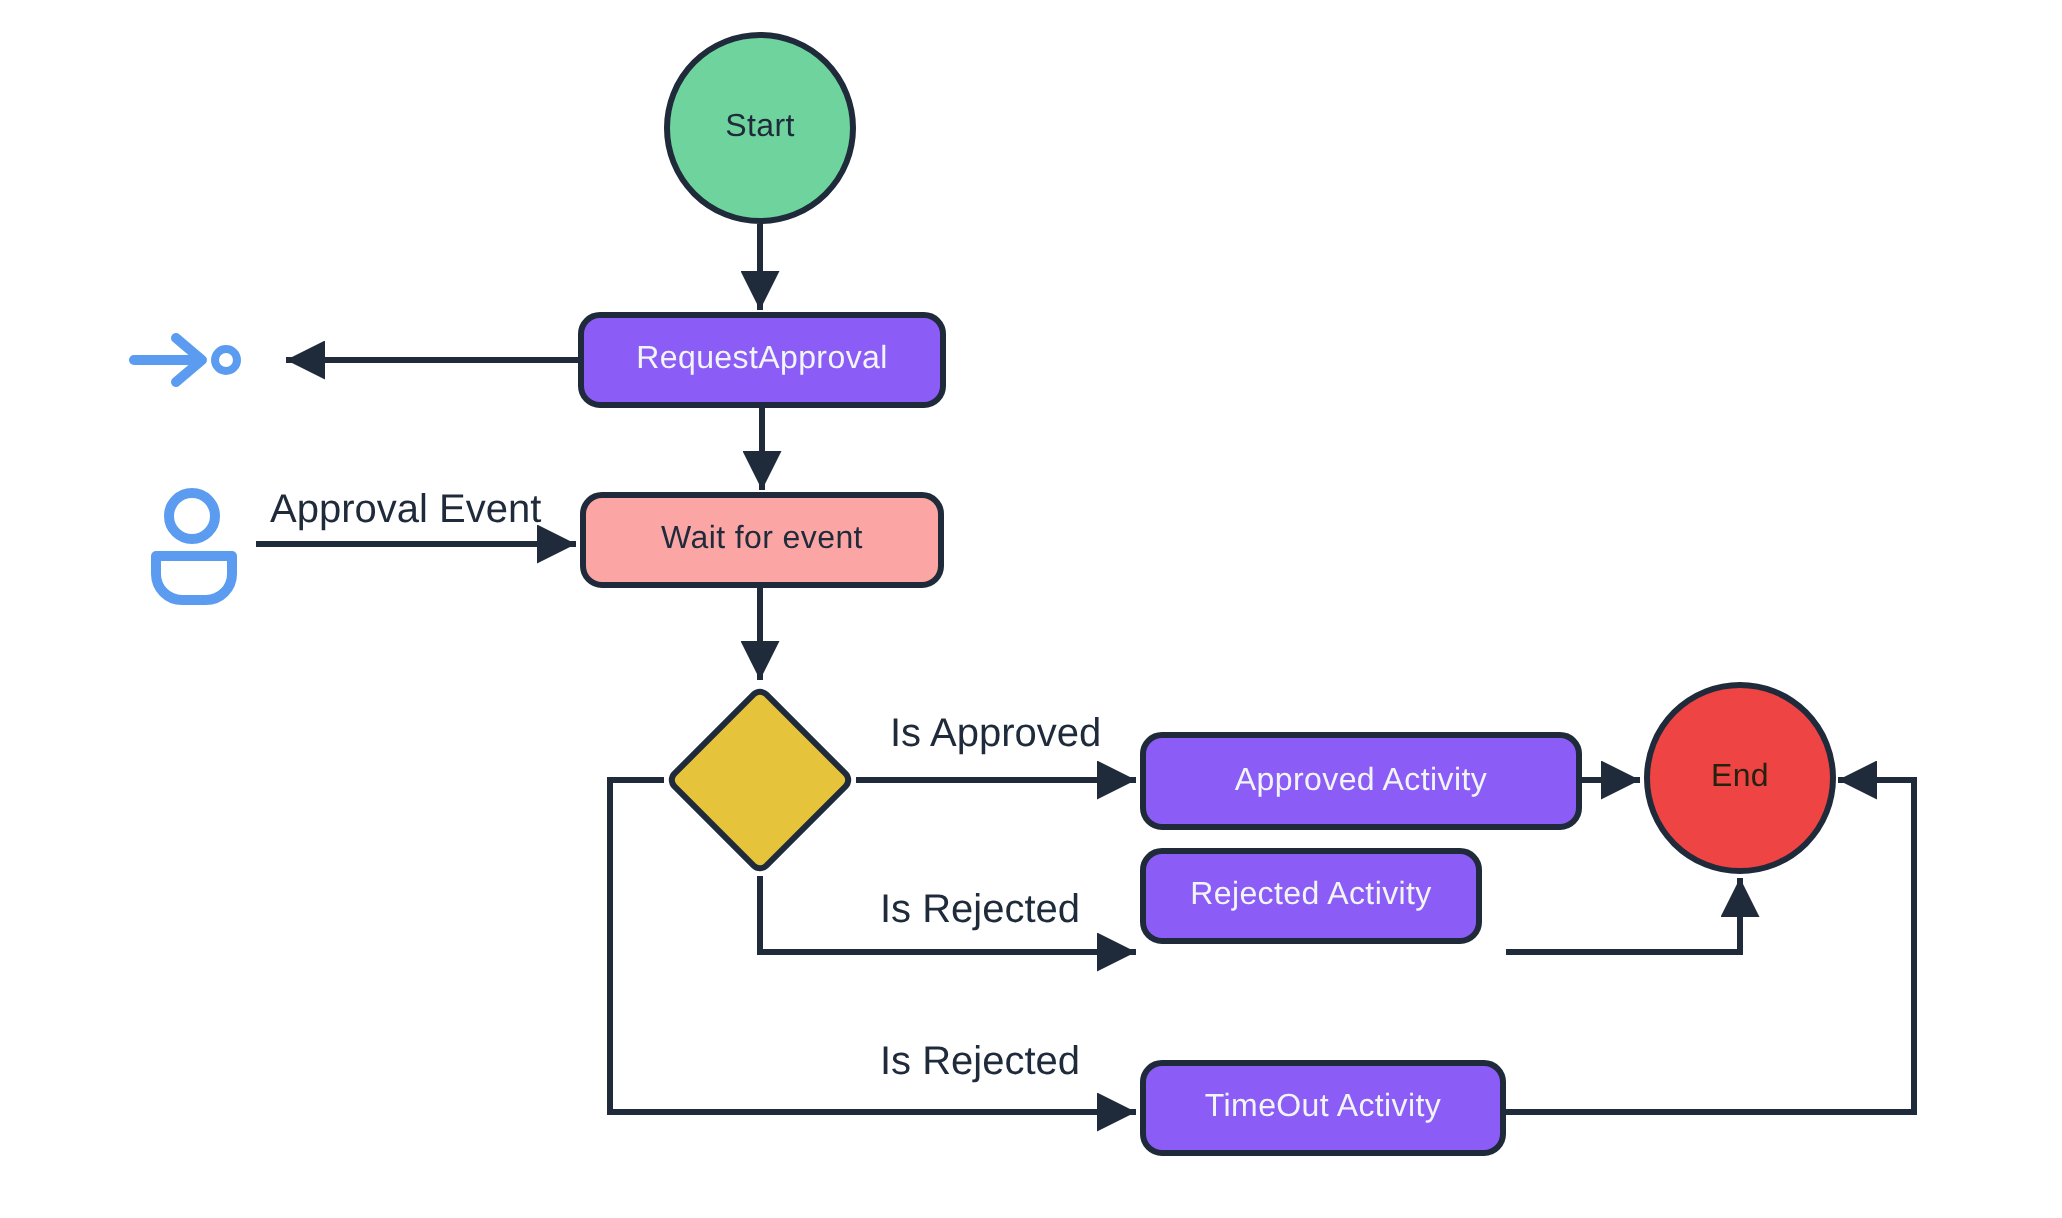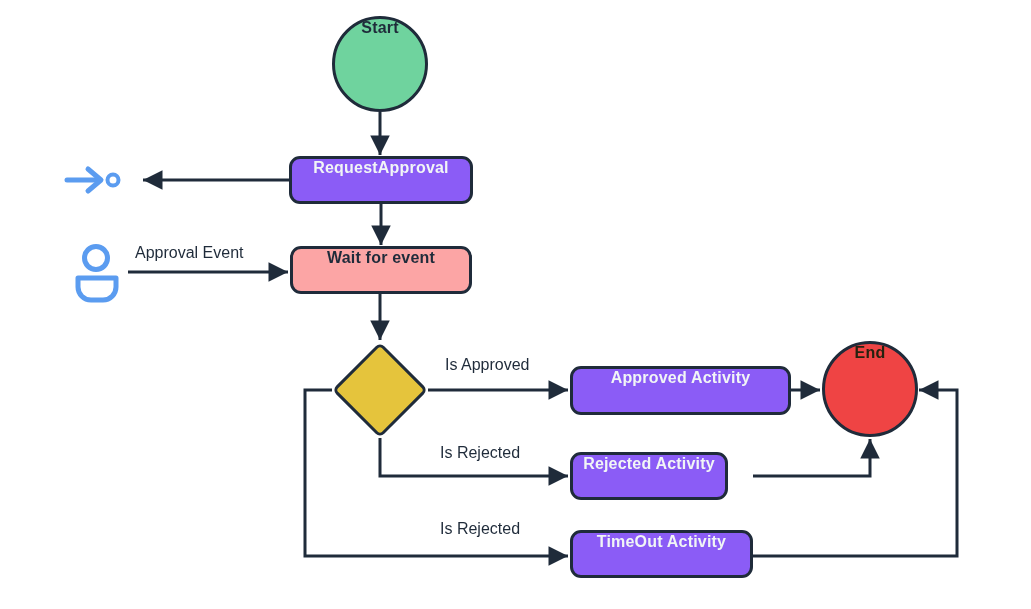--- a/index.html
+++ b/index.html
@@ -22,24 +22,25 @@
   }
   .edge {
     fill: none;
     stroke: #1F2B3A;
     stroke-width: 3;
   }
   .node {
     position: absolute;
     box-sizing: border-box;
     display: flex;
+    align-items: center;
     justify-content: center;
     border: 3px solid #1F2B3A;
     font-size: 16px;
-    font-weight: 700;
+    font-weight: 400;
     letter-spacing: 0.2px;
     white-space: nowrap;
   }
   .node.rounded { border-radius: 11px; }
   .node.circle  { border-radius: 50%; }
   .fill-green  { background: #6FD39E; color: #1F2B3A; }
   .fill-blue   { background: #8b5cf6; color: #F1F5F6; }
   .fill-yellow { background: #fca5a5; color: #1F2B3A; }
   .fill-orange { background: #ef4444; color: #26220F; }
   .diamond {
@@ -47,21 +48,21 @@
     left: 346px; top: 356px;
     width: 68px; height: 68px;
     box-sizing: border-box;
     background: #E5C43C;
     border: 3px solid #1F2B3A;
     border-radius: 6px;
     transform: rotate(45deg);
   }
   .edge-label {
     position: absolute;
-    font-size: 16px;
+    font-size: 20px;
     font-weight: 500;
     color: #1F2B3A;
     white-space: nowrap;
     text-align: right;
   }
   .icon-stroke {
     fill: none;
     stroke: #5B9CF0;
     stroke-linecap: round;
     stroke-linejoin: round;
@@ -114,21 +115,21 @@
   <div class="node rounded fill-yellow" style="left:290px; top:246px; width:182px; height:48px;">
     <span>Wait for event</span>
   </div>
 
   <div class="diamond"></div>
 
   <div class="node rounded fill-blue" style="left:570px; top:366px; width:221px; height:49px;">
     <span>Approved Activity</span>
   </div>
 
-  <div class="node rounded fill-blue" style="left:570px; top:452px; width:158px; height:48px;">
+  <div class="node rounded fill-blue" style="left:570px; top:424px; width:171px; height:48px;">
     <span>Rejected Activity</span>
   </div>
 
   <div class="node rounded fill-blue" style="left:570px; top:530px; width:183px; height:48px;">
     <span>TimeOut Activity</span>
   </div>
 
   <div class="node circle fill-orange" style="left:822px; top:341px; width:96px; height:96px;">
     <span>End</span>
   </div>

